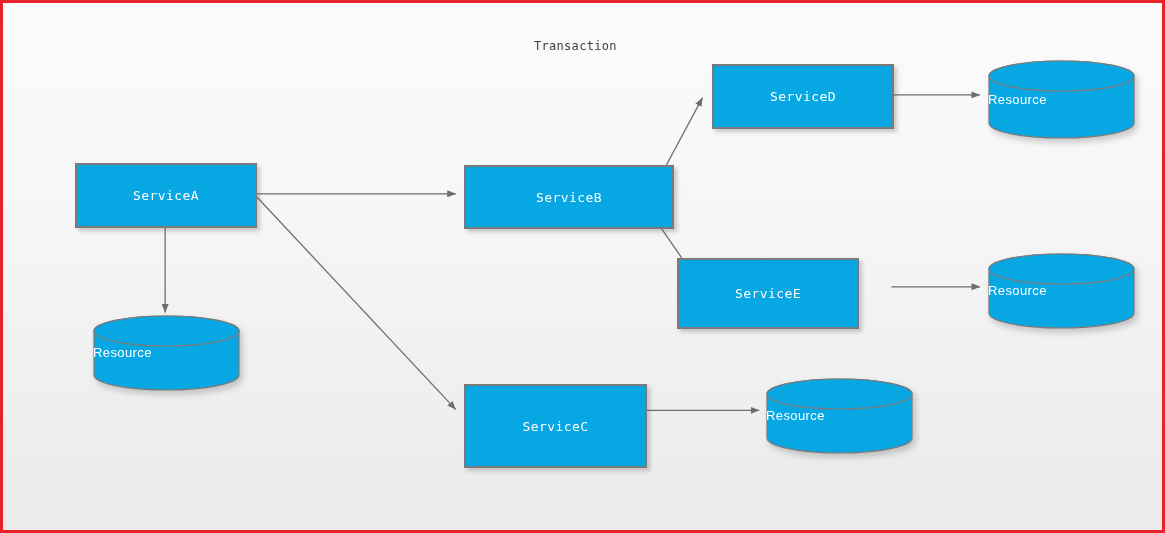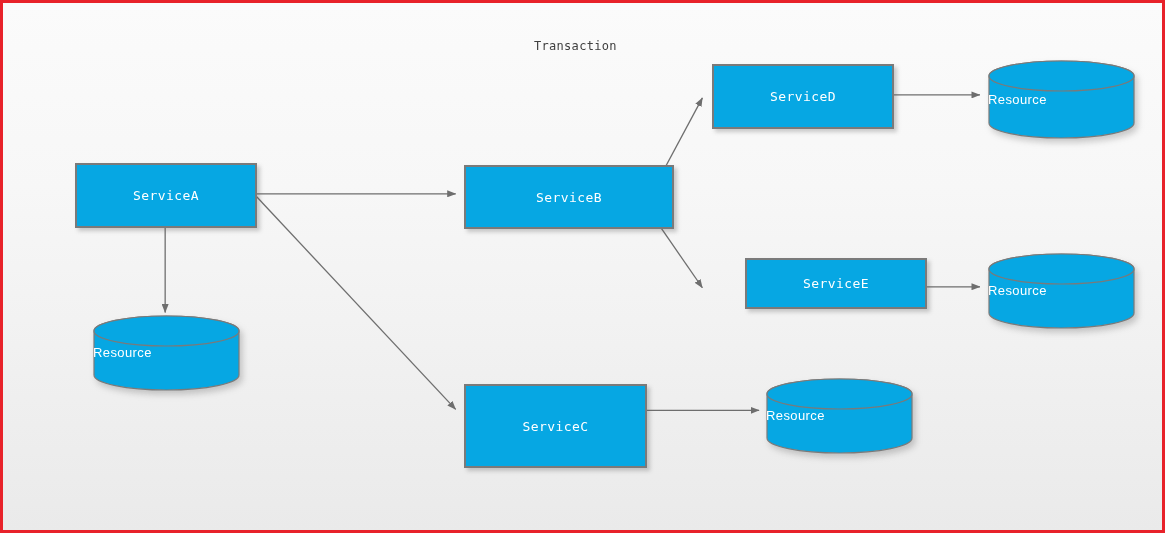--- a/index.html
+++ b/index.html
@@ -99,21 +99,21 @@
       </div>
       <div class="node svc" style="left: 461px; top: 162px; width: 210px; height: 64px; background: rgb(6, 167, 227); border-color: rgb(122, 122, 122);">
         <span class="lbl" style="color: rgb(255, 255, 255);">ServiceB</span>
       </div>
       <div class="node svc" style="left: 461px; top: 381px; width: 183px; height: 84px; background: rgb(6, 167, 227); border-color: rgb(122, 122, 122);">
         <span class="lbl" style="color: rgb(255, 255, 255);">ServiceC</span>
       </div>
       <div class="node svc" style="left: 709px; top: 61px; width: 182px; height: 65px; background: rgb(6, 167, 227); border-color: rgb(122, 122, 122);">
         <span class="lbl" style="color: rgb(255, 255, 255);">ServiceD</span>
       </div>
-      <div class="node svc" style="left: 742px; top: 255px; width: 182px; height: 51px; background: rgb(6, 167, 227); border-color: rgb(122, 122, 122); justify-content: center;">
+      <div class="node svc" style="left: 674px; top: 255px; width: 182px; height: 71px; background: rgb(6, 167, 227); border-color: rgb(122, 122, 122); justify-content: center;">
         <span class="lbl" style="color: rgb(255, 255, 255);">ServiceE</span>
       </div>
       <div class="node cyl" style="left: 90px; top: 313px; width: 147px; height: 74px;">
         <svg width="147" height="74" viewBox="0 0 147 74">
           <path d="M1,15 A 72.5,15 0 0,1 146,15 L 146,59 A 72.5,15 0 0,1 1,59 Z" fill="#06a7e3" stroke="#7a7a7a" stroke-width="1.2"></path>
           <ellipse cx="73.5" cy="15" rx="72.5" ry="15" fill="#06a7e3" stroke="#7a7a7a" stroke-width="1.2"></ellipse>
         </svg>
         <div class="lbl" style="color: rgb(255, 255, 255); top: 29px;">Resource</div>
       </div>
       <div class="node cyl" style="left: 763px; top: 376px; width: 147px; height: 74px;">

